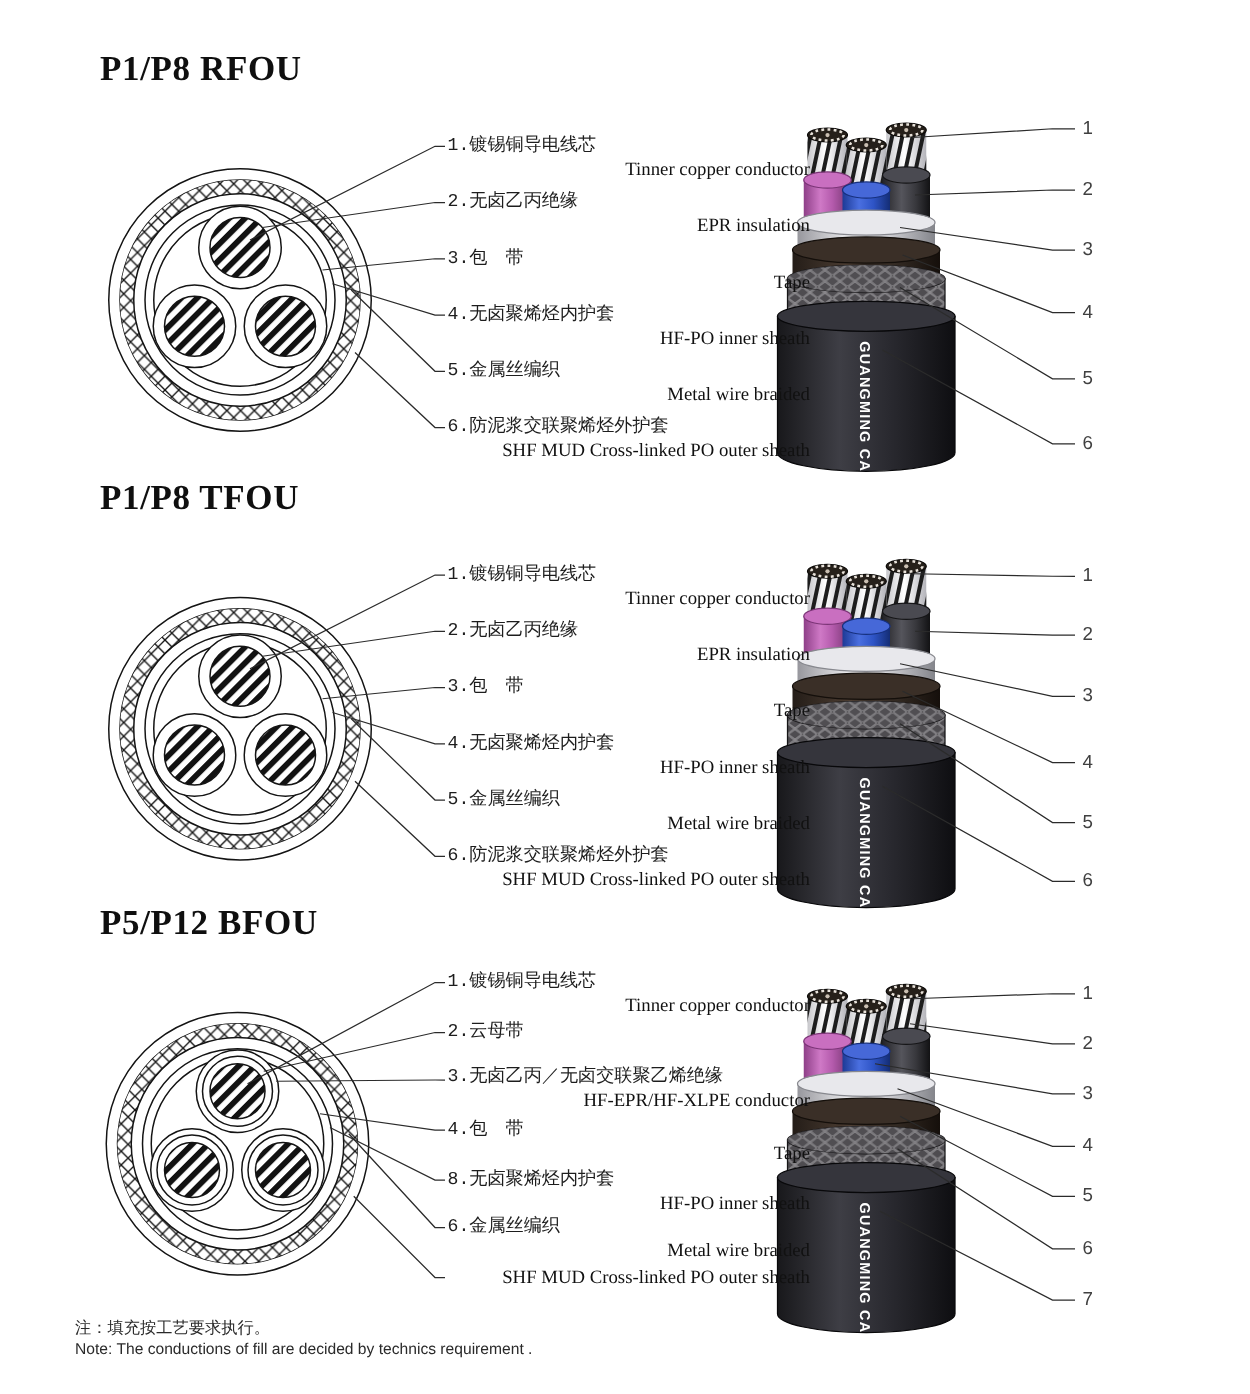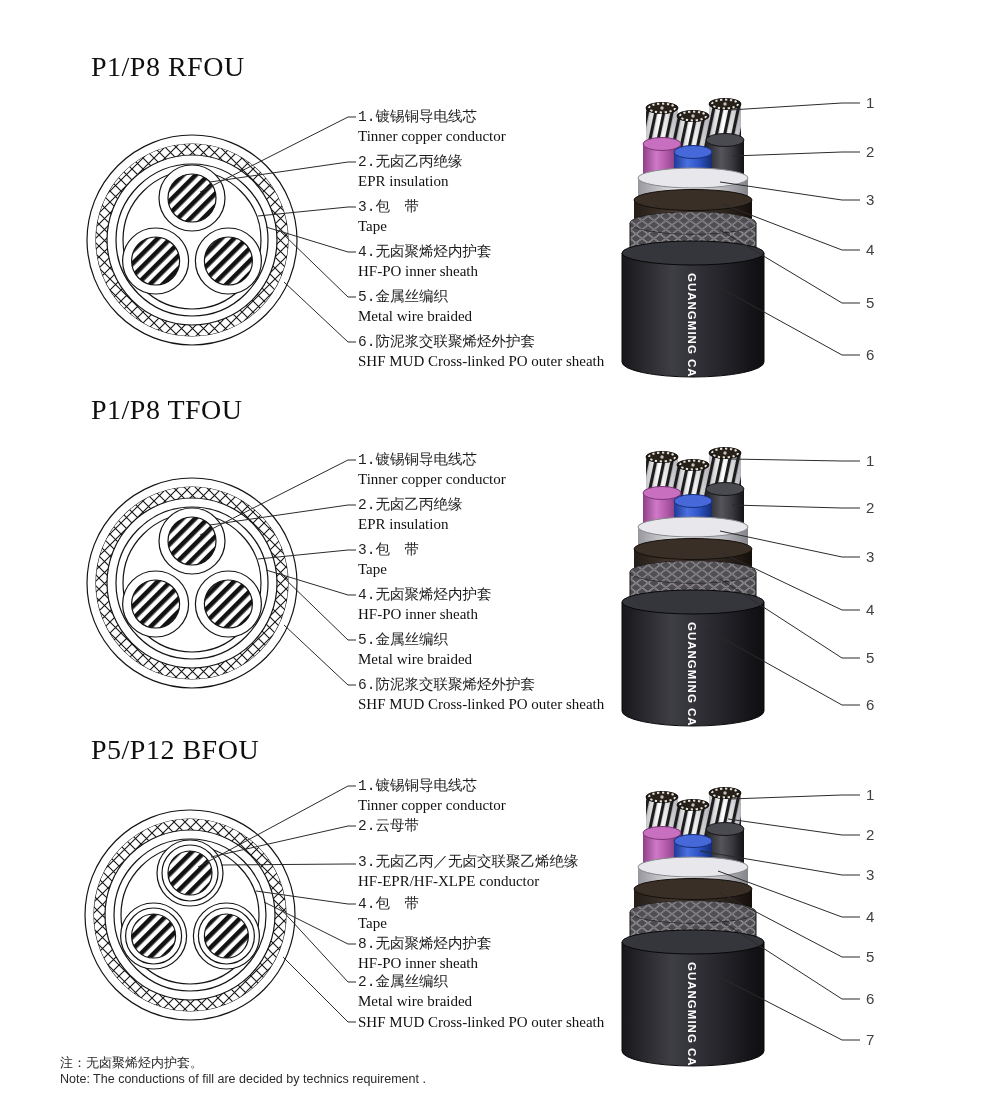--- a/index.html
+++ b/index.html
@@ -1,26 +1,26 @@
 <!DOCTYPE html>
 <html><head>
 <meta charset="utf-8">
 <style>
   html,body{margin:0;padding:0;background:#fff;}
   .page{position:relative;width:1000px;height:1115px;background:#fff;overflow:hidden;
         font-family:"Liberation Sans",sans-serif;color:#1c1c1c;}
   .sec{position:absolute;left:0;width:1000px;}
-  .ttl{position:absolute;left:80px;top:10px;margin:11px;font-family:"Liberation Serif",serif;
-       font-weight:400;font-size:28px;letter-spacing:.5px;color:#0f0f0f;}
+  .ttl{position:absolute;left:80px;top:10px;margin:0;font-family:"Liberation Serif",serif;
+       font-weight:700;font-size:28px;letter-spacing:.5px;color:#0f0f0f;}
   .xsec{position:absolute;}
   .cable{position:absolute;}
   .lead{position:absolute;left:0;top:0;pointer-events:none;}
   .it{position:absolute;left:358px;width:290px;}
   .it .zh{font-size:14.5px;line-height:19px;color:#1d1d1d;font-family:Liberation Mono, monospace;}
-  .it .en{font-size:15px;line-height:19px;color:#111;font-family:"Liberation Serif",serif;}
+  .it .en{font-size:15px;line-height:19px;color:#111;font-family:"Liberation Serif",serif;text-align:right;}
   .num{position:absolute;left:866px;width:26px;font-size:15px;color:#404040;
        font-family:"Liberation Sans",sans-serif;}
   .note{position:absolute;left:60px;top:1054px;}
   .note .zh{font-size:13px;line-height:17px;color:#2a2a2a;font-family:"DejaVu Sans",sans-serif;}
   .note .en{font-size:12.5px;line-height:16px;color:#2a2a2a;}
   svg text.brand{font-family:"Liberation Sans",sans-serif;font-weight:bold;}
 </style>
 </head>
 <body>
 
@@ -410,34 +410,34 @@
       </div>
     <div class="it" style="top:182px">
         <div class="zh">4.包　带</div>
         <div class="en">Tape</div>
       </div>
     <div class="it" style="top:222px">
         <div class="zh">8.无卤聚烯烃内护套</div>
         <div class="en">HF-PO inner sheath</div>
       </div>
     <div class="it" style="top:260px">
-        <div class="zh">2.金属丝编织</div>
+        <div class="zh">6.金属丝编织</div>
         <div class="en">Metal wire braided</div>
       </div>
     <div class="it" style="top:300px">
         <div class="en">SHF MUD Cross-linked PO outer sheath</div>
       </div>
 
     <span class="num" style="top:73px">1</span>
     <span class="num" style="top:113px">2</span>
     <span class="num" style="top:153px">3</span>
     <span class="num" style="top:195px">4</span>
     <span class="num" style="top:235px">5</span>
     <span class="num" style="top:277px">6</span>
     <span class="num" style="top:318px">7</span>
   </div>
 
   <div class="note">
-    <div class="zh">注：无卤聚烯烃内护套。</div>
+    <div class="zh">注：填充按工艺要求执行。</div>
     <div class="en">Note: The conductions of fill are decided by technics requirement .</div>
   </div>
 
 </div>
 
 </body></html>

